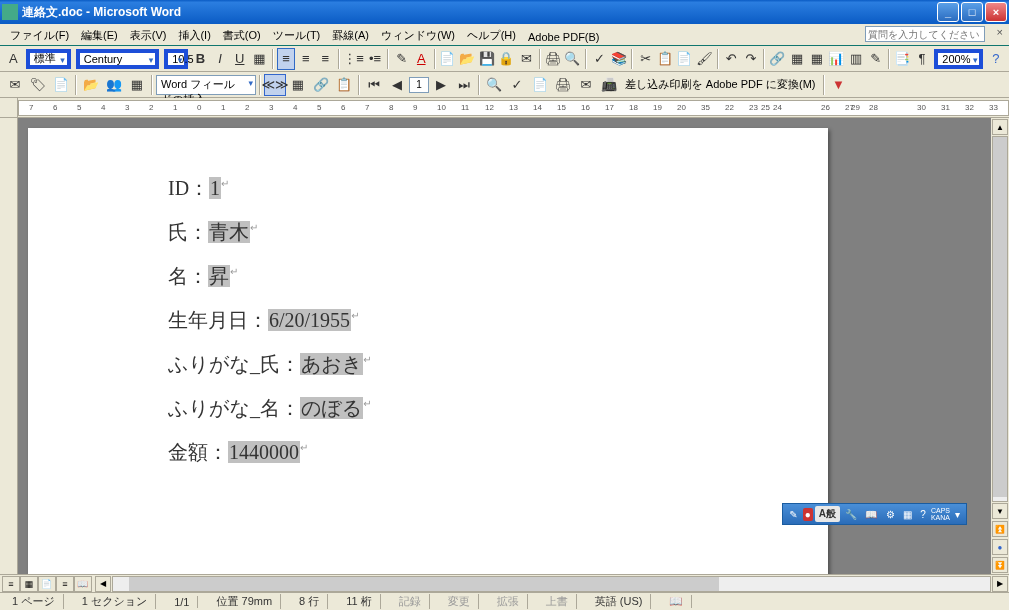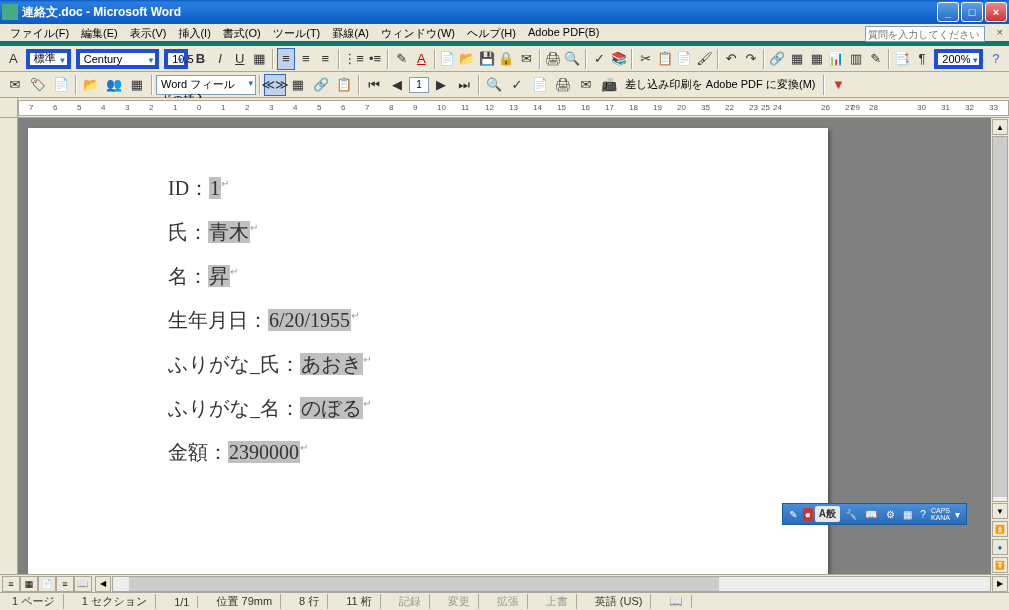--- a/index.html
+++ b/index.html
@@ -36,23 +36,23 @@
   display: flex; align-items: center; justify-content: center;
   font-weight: bold; font-size: 11px;
   cursor: pointer;
 }
 .winbtn.min, .winbtn.max { background: linear-gradient(to bottom,#5ba0e8,#2a6cc0); color: white; }
 .winbtn.close { background: linear-gradient(to bottom,#e88,#c33); color: white; }
 .menubar {
   background: #ece9d8;
   height: 22px;
   display: flex;
-  align-items: flex-start;
+  align-items: flex-end;
   padding: 0 4px;
-  border-bottom: 5px solid #0f766e;
+  border-bottom: 1px solid #0f766e;
   position: relative;
 }
 .menubar .menuitem { padding: 2px 6px; cursor: default; }
 .help-box {
   position: absolute; right: 24px; top: 2px;
   width: 120px; height: 16px;
   background: white; border: 1px solid #7f9db9;
   font-size: 10px; color: #999; padding: 1px 2px;
 }
 .menubar .x { position: absolute; right: 6px; top: 2px; cursor: pointer; color: #555; }
@@ -381,21 +381,21 @@
   <div class="ruler-v"></div>
   <div class="doc-area">
     <div class="page">
       <div class="doc-text" id="doc-body">
           <div class="doc-line"><span>ID：</span><span class="merge-field">1</span><span class="ret">↵</span></div>
           <div class="doc-line"><span>氏：</span><span class="merge-field">青木</span><span class="ret">↵</span></div>
           <div class="doc-line"><span>名：</span><span class="merge-field">昇</span><span class="ret">↵</span></div>
           <div class="doc-line"><span>生年月日：</span><span class="merge-field">6/20/1955</span><span class="ret">↵</span></div>
           <div class="doc-line"><span>ふりがな_氏：</span><span class="merge-field">あおき</span><span class="ret">↵</span></div>
           <div class="doc-line"><span>ふりがな_名：</span><span class="merge-field">のぼる</span><span class="ret">↵</span></div>
-          <div class="doc-line"><span>金額：</span><span class="merge-field">2390000</span><span class="ret">↵</span></div>
+          <div class="doc-line"><span>金額：</span><span class="merge-field">1440000</span><span class="ret">↵</span></div>
         </div>
     </div>
   </div>
   <div class="right-gutter">
     <div class="scroll-arrow">▲</div>
     <div style="flex:1;background:#eee;border:1px solid #aca899;margin:0 1px;position:relative">
       <div style="position:absolute;top:0;left:0;right:0;height:360px;background:#ccc"></div>
     </div>
     <div class="scroll-arrow">▼</div>
     <div class="scroll-arrow" style="color:#36c">⏫</div>

